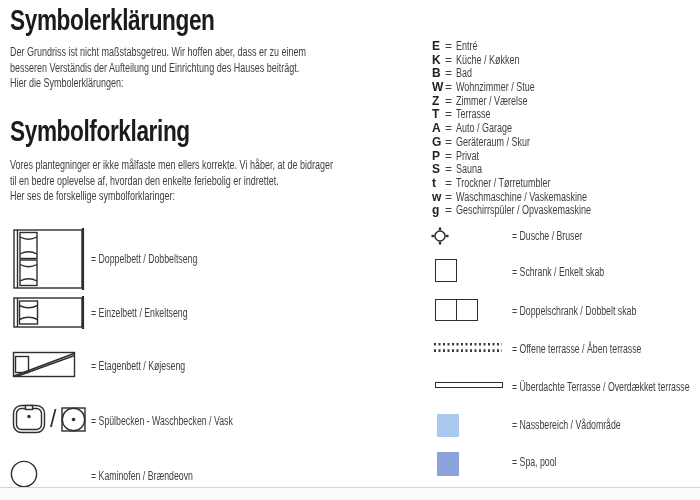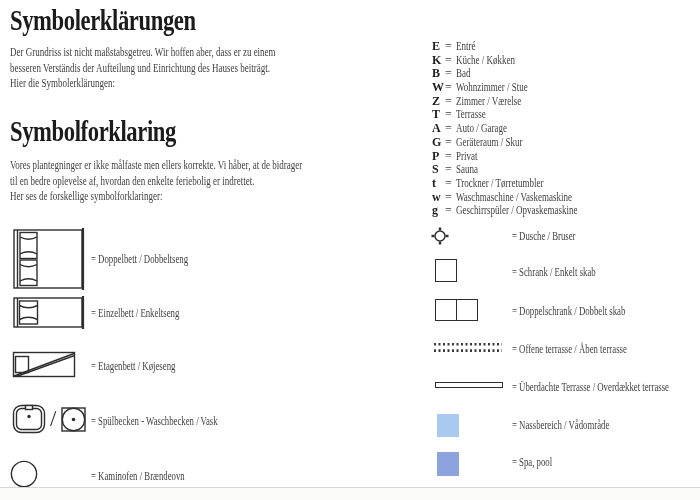--- a/index.html
+++ b/index.html
@@ -1,17 +1,17 @@
 <!DOCTYPE html>
 <html><head>
 <meta charset="utf-8">
 <style>
   html,body{margin:0;padding:0;background:#ffffff;}
   .canvas{position:relative;width:700px;height:500px;background:#ffffff;overflow:hidden;
-          font-family:Liberation Serif, serif;color:#3f3f3f;}
+          font-family:Liberation Sans, sans-serif;color:#3f3f3f;}
   .abs{position:absolute;}
   .title{font-size:29px;font-weight:bold;color:#1b1b1b;margin:0;white-space:nowrap;
          letter-spacing:-0.5px;transform:scaleX(0.78);transform-origin:0 0;}
   .para{font-size:12.5px;line-height:15.5px;color:#3f3f3f;margin:0;white-space:pre-line;
         transform:scaleX(0.72);transform-origin:0 0;}
   .lbl{font-size:12.5px;color:#3f3f3f;white-space:nowrap;line-height:14px;
        transform:scaleX(0.70);transform-origin:0 0;}
   .codes{position:absolute;left:432px;top:39px;}
   .code-row{display:flex;align-items:baseline;height:13.7px;}
   .code{display:inline-block;width:13px;font-weight:bold;font-size:12px;color:#222222;}

